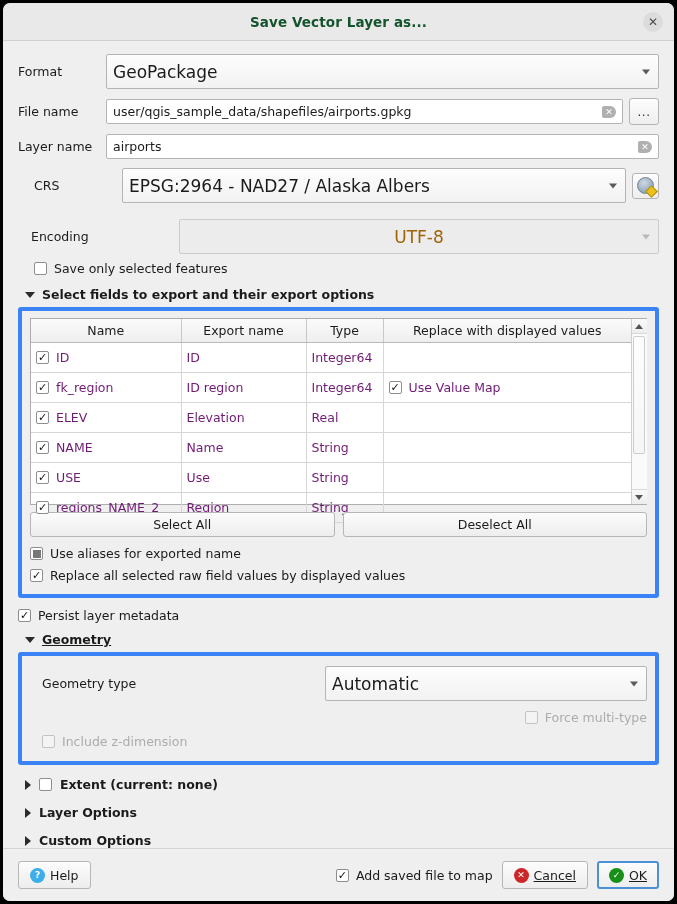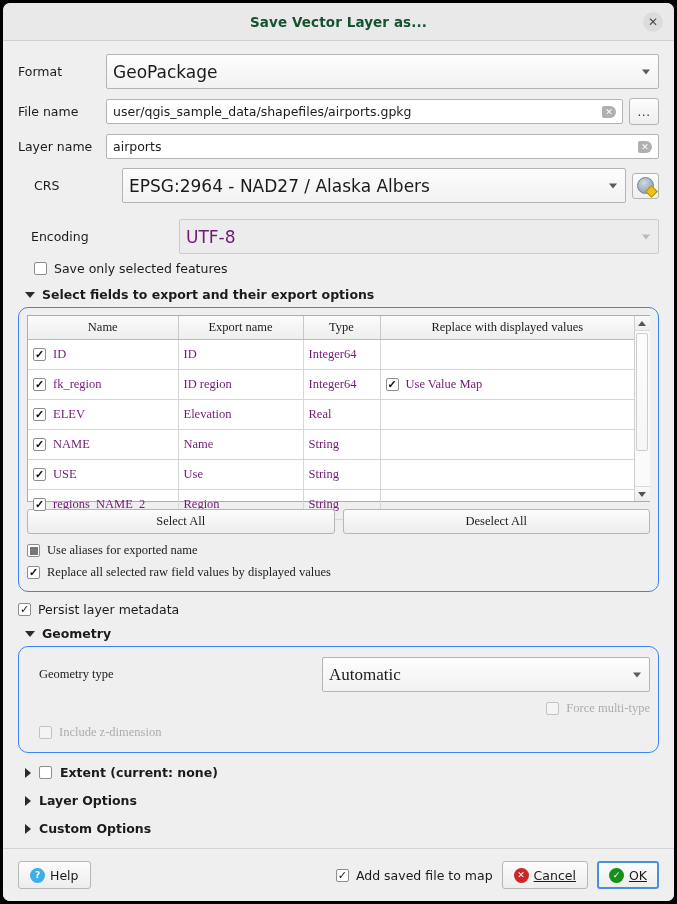--- a/index.html
+++ b/index.html
@@ -100,21 +100,22 @@
     top: 50%;
     transform: translateY(-50%);
     width: 0; height: 0;
     border-left: 4px solid transparent;
     border-right: 4px solid transparent;
     border-top: 5px solid #5a5a5a;
   }
   .combo.disabled {
     background: #ececec;
     border-color: #cccccc;
-    color: #701a75;
+    color: #a16207;
+    justify-content: center;
   }
   .combo.disabled .arrow { border-top-color: #b9b9b9; }
   
   .lineedit {
     flex: 1;
     height: 25px;
     background: #ffffff;
     border: 1px solid #b4b4b4;
     border-radius: 2px;
     display: flex;
@@ -225,26 +226,25 @@
     border-right: 5px solid transparent;
     border-top: 6px solid #2b2b2b;
   }
   .tri-right {
     width: 0; height: 0;
     border-top: 5px solid transparent;
     border-bottom: 5px solid transparent;
     border-left: 6px solid #2b2b2b;
   }
   .grp-box {
-    border: 1px solid #3b82f6;
-    border-radius: 10px;
+    border: 4px solid #3b82f6;
+    border-radius: 3px;
     background: #efefef;
     padding: 8px;
     box-sizing: border-box;
-    font-family: Liberation Serif, serif;
   }
   
   .tablewrap {
     display: flex;
     border: 1px solid #adadad;
     background: #fff;
     height: 187px;
     box-sizing: border-box;
   }
   table.fields {
@@ -574,21 +574,21 @@
         <span class="cb checked"></span>
         <span>Replace all selected raw field values by displayed values</span>
       </div>
     </div>
 
     <div class="cbrow" style="margin-top:10px;margin-bottom:9px;">
       <span class="cb checked"></span>
       <span>Persist layer metadata</span>
     </div>
 
-    <div class="grp-header" style="">
+    <div class="grp-header" style="text-decoration:underline;">
       <span class="tri-down"></span>
       <span>Geometry</span>
     </div>
     <div class="grp-box" style="padding:10px 8px 6px 8px;">
       <div class="geo-row">
         <div class="geo-lbl">Geometry type</div>
         <div class="combo geo-combo">
           <span>Automatic</span>
           <span class="arrow"></span>
         </div>

